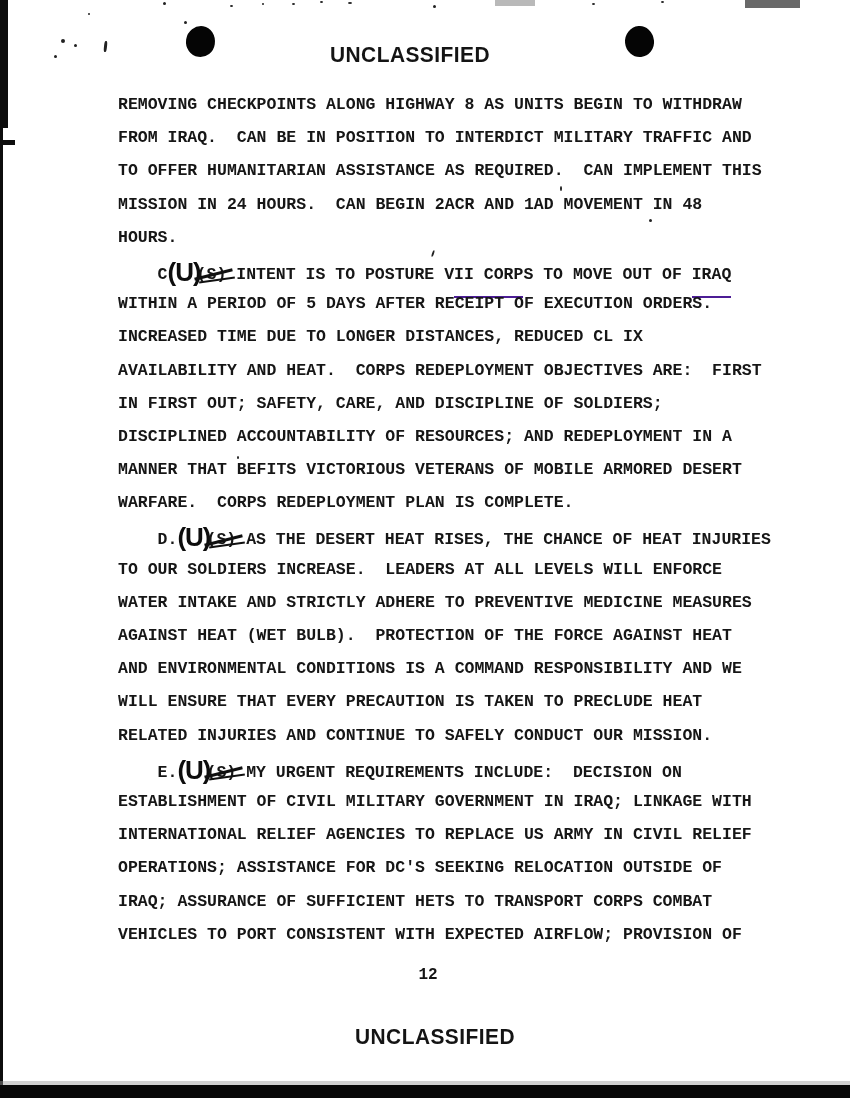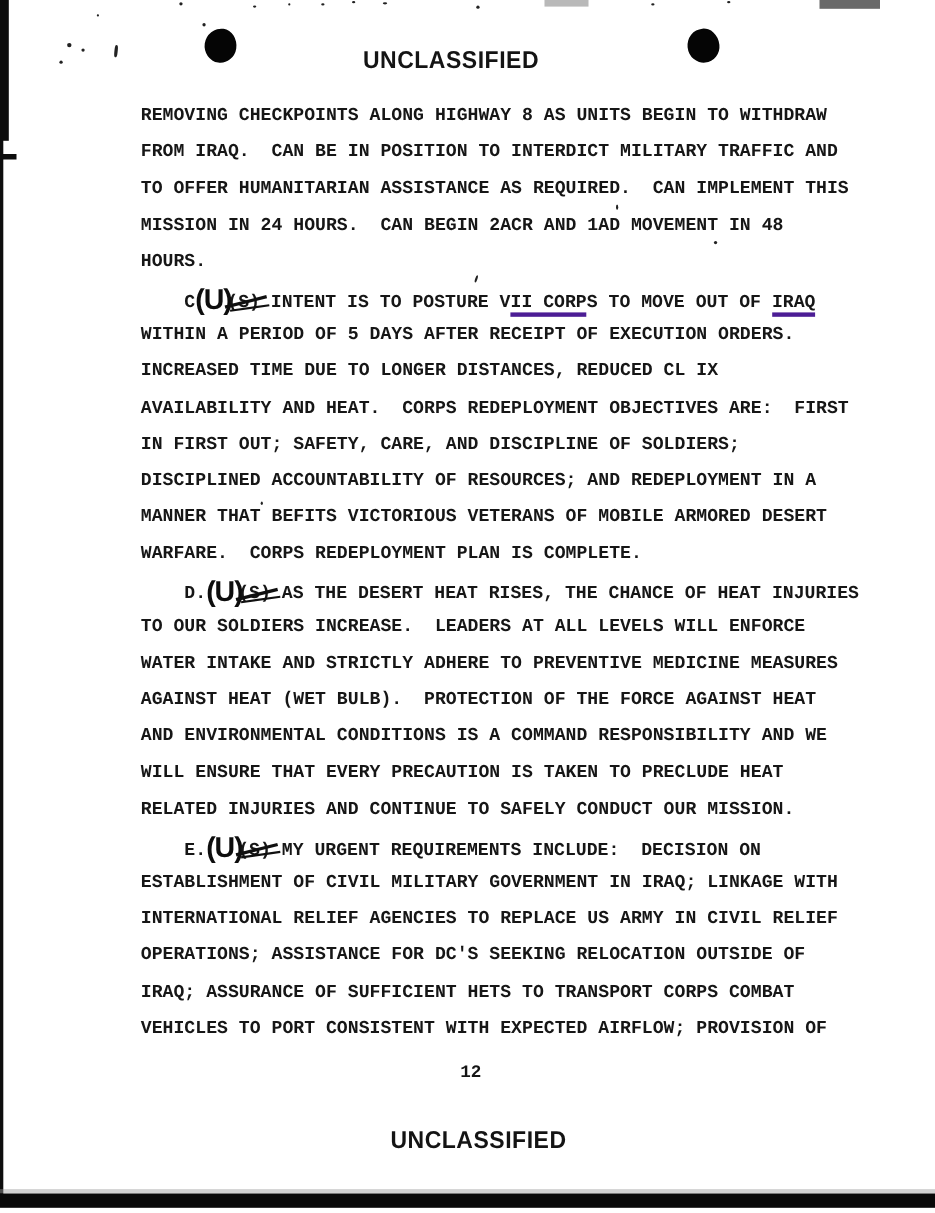--- a/index.html
+++ b/index.html
@@ -30,21 +30,21 @@
     font-family: "Liberation Mono", monospace;
     font-weight: 700;
     font-size: 16px;
     color: #141414;
     transform: translateX(3px);
   }
 
   
   #text-block {
     position: absolute;
-    left: 128px; top: 88px;
+    left: 118px; top: 88px;
     width: 680px;
     font-family: "Liberation Mono", monospace;
     font-weight: 700;
     font-size: 16.5px;
     line-height: 33.2px;
     color: #161616;
     white-space: pre;
   }
   .doc-line { height: 33.2px; white-space: pre; }
 
@@ -79,22 +79,22 @@
     content: "";
     position: absolute;
     left: 2px; right: -8px;
     top: 62%;
     height: 2px;
     background: #101010;
     transform: rotate(-8deg);
   }
 
   .pt-underline {
-    border-bottom: 4px solid #4c1d95;
-    padding-bottom: 0px;
+    border-bottom: 2px solid #4c1d95;
+    padding-bottom: 12px;
   }
 
   
   .artifact { position: absolute; background: #0d0d0d; }
   .punch-hole {
     position: absolute;
     width: 29px; height: 31px;
     background: #050505;
     border-radius: 52% 48% 50% 50% / 50% 52% 48% 50%;
   }

